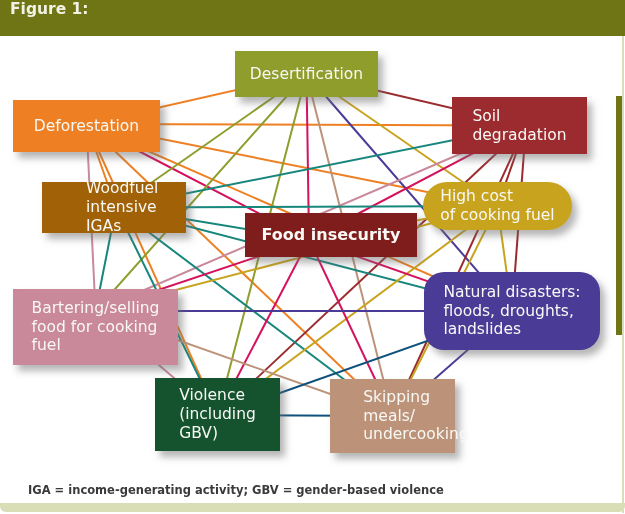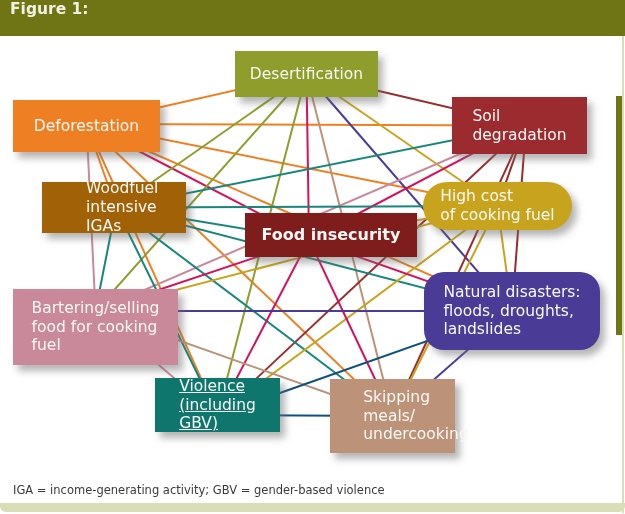--- a/index.html
+++ b/index.html
@@ -24,22 +24,22 @@
     text-align:left;
     white-space:pre-line;
     color:#f8f8f5;
     font-size:15.5px;
     line-height:1.22;
     box-shadow:5px 6px 7px rgba(110,110,110,0.5);
     box-sizing:border-box;
   }
   .node.bold{font-weight:bold;font-size:16px;}
   .footnote{
-    position:absolute;left:13px;top:483px;
-    font-size:11.5px;color:#3a3a3a;
+    position:absolute;left:28px;top:483px;
+    font-size:11.5px;color:#3a3a3a;font-weight:bold;
   }
   .right-border{position:absolute;top:36px;right:1px;width:2px;height:477px;}
   .bottom-border{position:absolute;left:0;top:503px;width:625px;height:9px;border-radius:0 0 6px 6px;}
   .right-accent{position:absolute;left:616px;top:96px;width:6px;height:239px;}
 </style>
 </head>
 <body>
 
 <div class="figure">
 
@@ -100,21 +100,21 @@
 intensive IGAs</div>
       <div class="node" style="left: 423px; top: 182px; width: 149px; height: 48px; background: rgb(200, 164, 30); border-radius: 24px;">High cost
 of cooking fuel</div>
       <div class="node bold" style="left: 223px; top: 213px; width: 172px; height: 44px; background: #7f1d1d; margin-left: 22px;">Food insecurity</div>
       <div class="node" style="left: 13px; top: 273px; width: 165px; height: 76px; background: rgb(201, 137, 154); margin-top: 16px;">Bartering/selling
 food for cooking
 fuel</div>
       <div class="node" style="left: 424px; top: 272px; width: 176px; height: 78px; background: rgb(74, 59, 151); border-radius: 20px;">Natural disasters:
 floods, droughts,
 landslides</div>
-      <div class="node" style="left: 155px; top: 378px; width: 125px; height: 54px; background: #0f766e; text-decoration: underline;">Violence
+      <div class="node" style="left: 155px; top: 378px; width: 125px; height: 73px; background: #14532d;">Violence
 (including
 GBV)</div>
       <div class="node" style="left: 330px; top: 379px; width: 125px; height: 74px; background: rgb(188, 147, 121); padding-left: 47px;">Skipping
 meals/
 undercooking</div>
     </div>
 
   <div class="title-bar" style="background: rgb(111, 116, 20); color: rgb(242, 242, 228);">
     <span class="fig-label">Figure 1:</span>
   </div>

